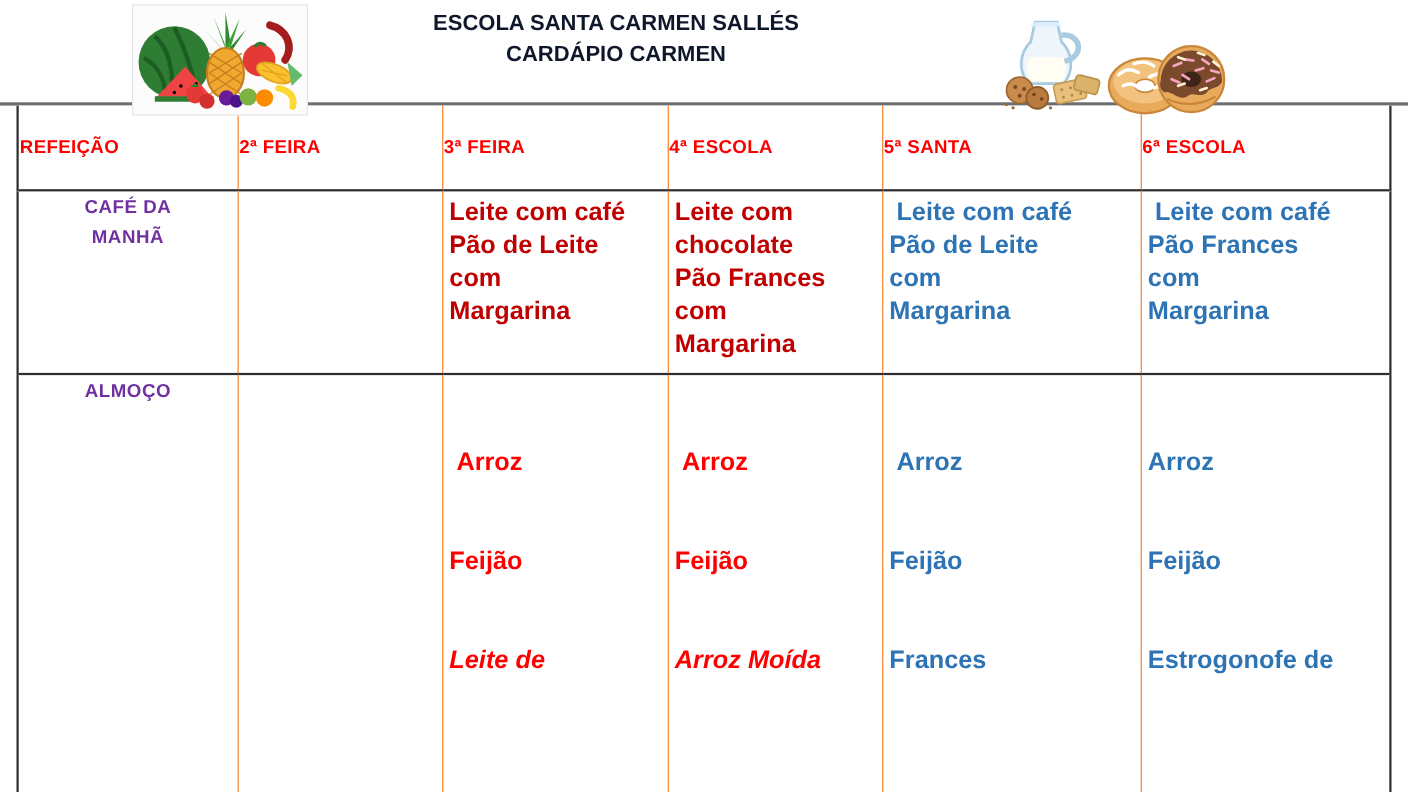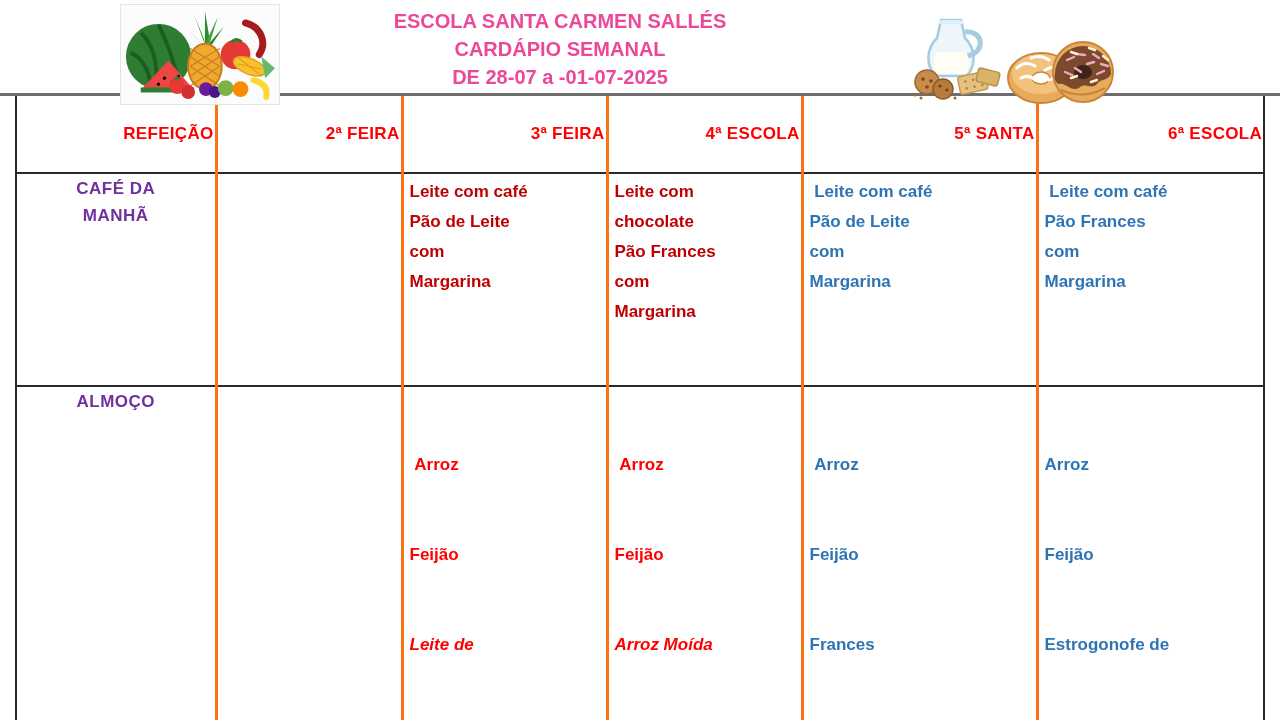--- a/index.html
+++ b/index.html
@@ -2,58 +2,57 @@
 <html><head>
 <meta charset="utf-8">
 <style>
   html,body{margin:0;padding:0;}
   body{
     width:1280px;height:720px;overflow:hidden;background:#ffffff;
     font-family:"Liberation Sans",sans-serif;position:relative;
   }
   .top-rule{position:absolute;left:0;top:93px;width:1280px;height:3px;background:#6e6e6e;z-index:1;}
   .title-block{position:absolute;left:280px;top:7px;width:560px;text-align:center;
-    font-weight:bold;font-size:20px;line-height:28px;color:#ec4899;z-index:2;}
+    font-weight:bold;font-size:20px;line-height:28px;color:#0f172a;z-index:2;}
   .clip-img{position:absolute;z-index:3;}
   .clip-img.fruits{left:120px;top:4px;width:158px;height:99px;background:#fcfcfc;border:1px solid #e3e3e3;}
   .clip-img.milk{left:903px;top:12px;width:100px;height:90px;}
   .clip-img.donuts{left:1005px;top:30px;width:112px;height:76px;}
   .clip-img svg{display:block;width:100%;height:100%;}
 
   table.menu{position:absolute;left:15px;top:96px;width:1248px;z-index:2;
     border-collapse:collapse;table-layout:fixed;background:#ffffff;}
-  table.menu td{border-left:3px solid #f97316;border-top:2px solid #2b2b2b;
+  table.menu td{border-left:1px solid #f97316;border-top:2px solid #2b2b2b;
     vertical-align:top;overflow:hidden;background:#ffffff;}
   table.menu tr.head td{border-top:none;}
   table.menu td:first-child{border-left:2px solid #2b2b2b;}
   table.menu td:last-child{border-right:2px solid #2b2b2b;}
 
-  tr.head td{vertical-align:middle;text-align:right;height:74px;
+  tr.head td{vertical-align:middle;text-align:left;height:74px;
     font-weight:bold;font-size:17px;color:#FF0000;letter-spacing:0.3px;}
   td.rowlabel{vertical-align:middle;text-align:center;
     font-weight:bold;font-size:17px;line-height:27px;color:#7030A0;
     letter-spacing:0.5px;white-space:pre-line;}
 
-  td.cell{font-weight:bold;font-size:17px;line-height:30px;
+  td.cell{font-weight:bold;font-size:23px;line-height:30px;
     padding:3px 2px 0 6px;white-space:pre-wrap;}
   .ln{white-space:pre-wrap;}
   .ln.italic{font-style:italic;}
   .c-darkred{color:#C00000;}
   .c-red{color:#FF0000;}
   .c-blue{color:#2E74B5;}
 </style>
 </head>
 <body>
 
 <div class="top-rule"></div>
 
 <div class="title-block">
   <div>ESCOLA SANTA CARMEN SALLÉS</div>
-  <div>CARDÁPIO SEMANAL</div>
-  <div>DE  28-07 a -01-07-2025</div>
+  <div>CARDÁPIO CARMEN</div>
 </div>
 
 <div class="clip-img fruits">
   <svg viewBox="0 0 160 100">
     <circle cx="38" cy="52" r="33" fill="#2e7d32"></circle>
     <path d="M20,28 Q38,44 36,84" stroke="#1b5e20" stroke-width="4" fill="none"></path>
     <path d="M38,20 Q52,48 58,78" stroke="#1b5e20" stroke-width="4" fill="none"></path>
     <path d="M10,48 Q28,58 30,82" stroke="#1b5e20" stroke-width="4" fill="none"></path>
     <path d="M20,86 L74,86 L48,56 Z" fill="#ef4444"></path>
     <path d="M20,86 L74,86" stroke="#2e7d32" stroke-width="5"></path>
@@ -143,21 +142,21 @@
   <tbody>
       <tr class="head">
     <td>REFEIÇÃO</td>
     <td>2ª FEIRA</td>
     <td>3ª FEIRA</td>
     <td>4ª ESCOLA</td>
     <td>5ª SANTA</td>
     <td>6ª ESCOLA</td>
   </tr>
 
-  <tr style="height:213px">
+  <tr style="height:167px">
     <td class="rowlabel">CAFÉ DA
 MANHÃ</td>
     <td class="cell"></td>
     <td class="cell c-darkred">Leite com café
 Pão de Leite
 com
 Margarina</td>
     <td class="cell c-darkred">Leite com
 chocolate
 Pão Frances

